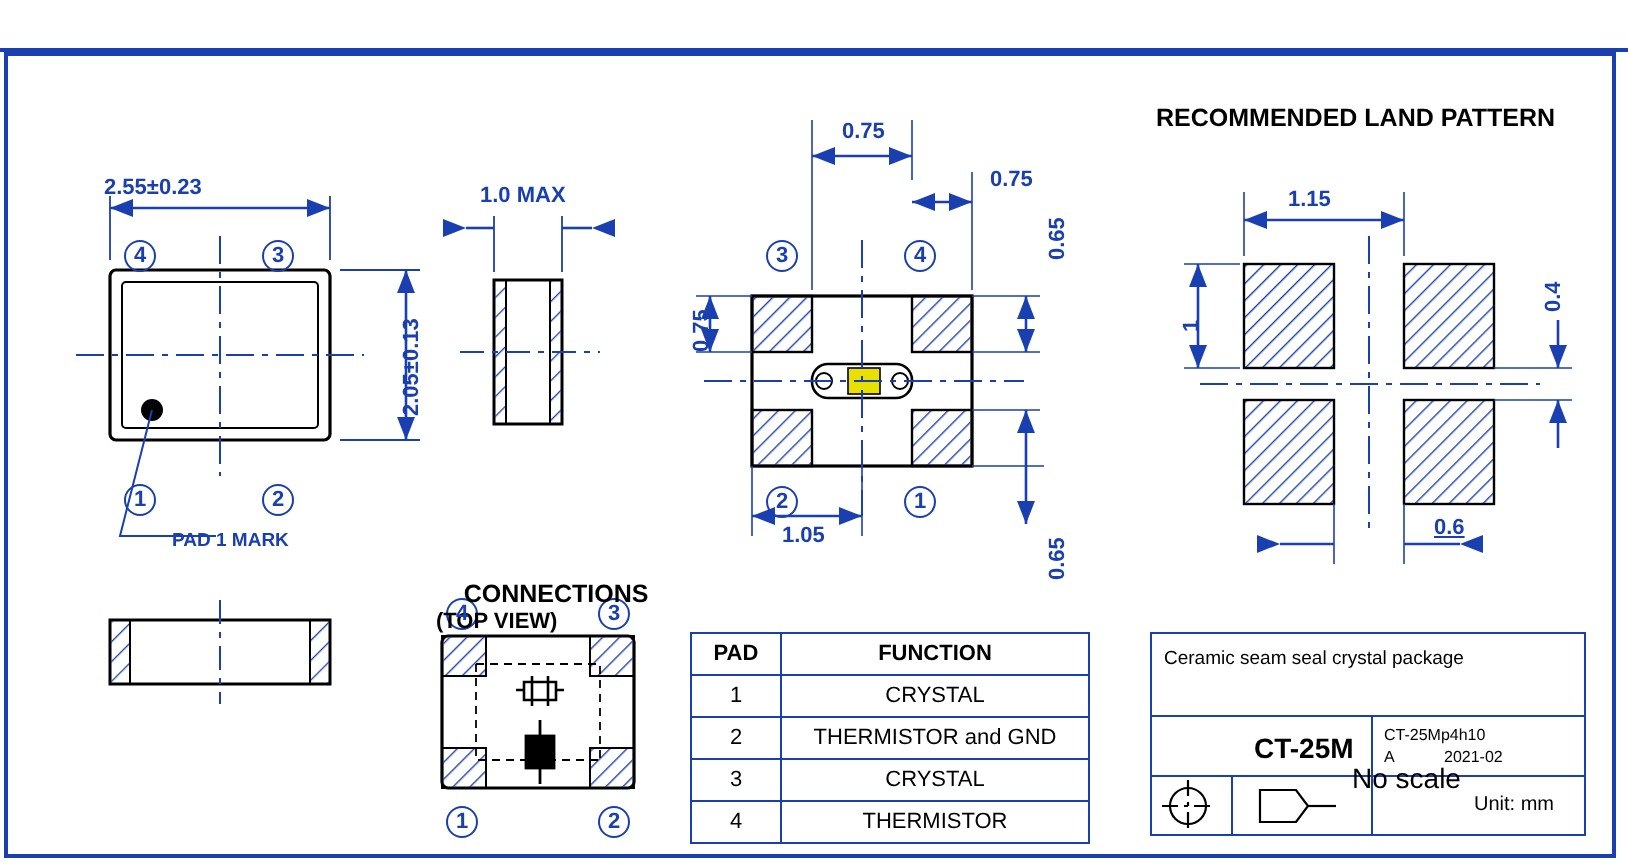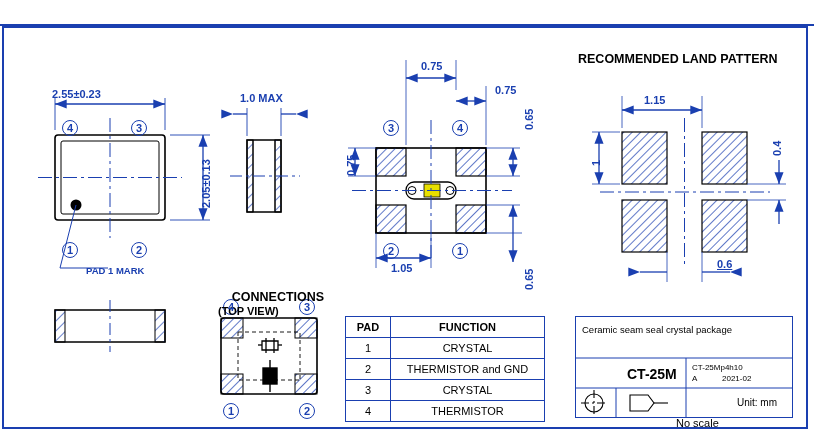--- a/index.html
+++ b/index.html
@@ -281,16 +281,16 @@
     </tr>
   </tbody>
     </table>
 
   <div class="infobox"></div>
   <div class="infotxt" style="left:582px;top:324px;">Ceramic seam seal crystal package</div>
   <div class="bigpn">CT-25M</div>
   <div class="infotxt" style="left:692px;top:363px;font-size:8px;">CT-25Mp4h10</div>
   <div class="infotxt" style="left:692px;top:374px;font-size:8px;">A</div>
   <div class="infotxt" style="left:722px;top:374px;font-size:8px;">2021-02</div>
-  <div class="infotxt" style="left:676px;top:417px;font-size:11px;">No scale</div>
+  <div class="infotxt" style="left:676px;top:381px;font-size:14px;">No scale</div>
   <div class="infotxt" style="left:737px;top:397px;font-size:10px;">Unit: mm</div>
 
 </div>
 
 </body></html>

